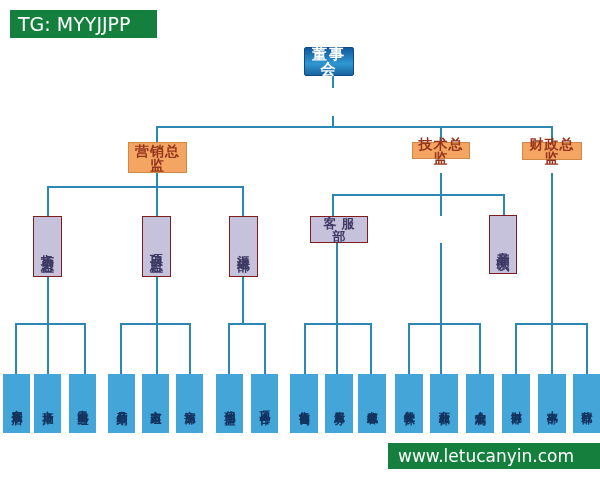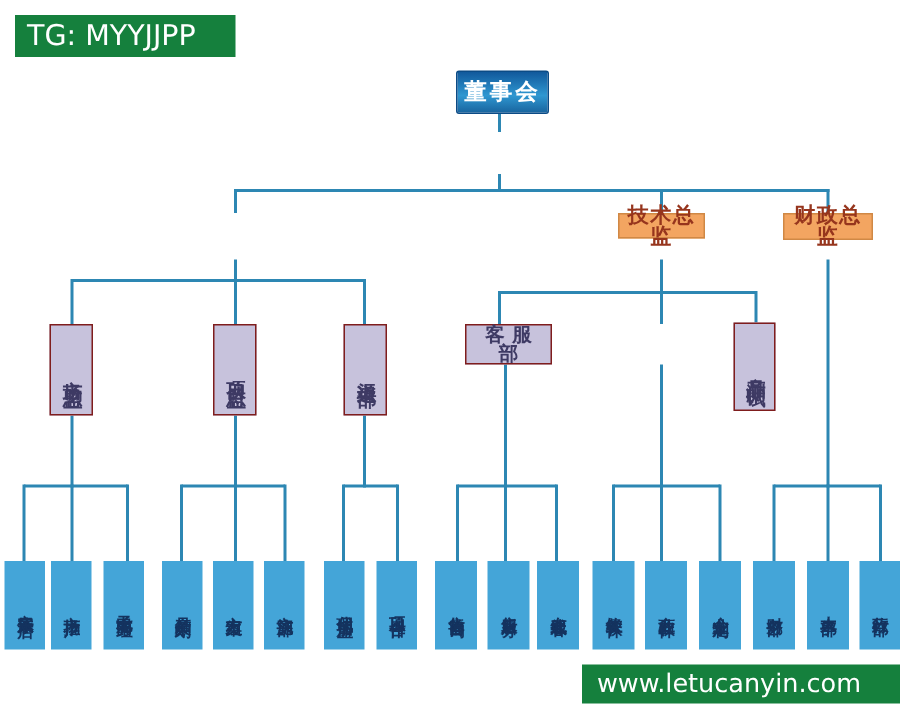--- a/index.html
+++ b/index.html
@@ -69,22 +69,23 @@
     <line x1="480" y1="323" x2="480" y2="374"></line>
     <line x1="516" y1="324" x2="587" y2="324"></line>
     <line x1="516" y1="323" x2="516" y2="374"></line>
     <line x1="552" y1="323" x2="552" y2="374"></line>
     <line x1="587" y1="323" x2="587" y2="374"></line>
   </svg>
 
   <div class="banner tg">TG: MYYJJPP</div>
   <div class="banner site">www.letucanyin.com</div>
 
-  <div class="box blue" style="left:304px;top:47px;width:62px;height:29px">董事会</div>
+  <div class="box blue" style="left:304px;top:47px;width:50px;height:29px">董事会</div>
 
+  <div class="box orange" style="left:128px;top:142px;width:59px;height:31px">营销总监</div>
   <div class="box orange" style="left:412px;top:142px;width:58px;height:17px">技术总监</div>
   <div class="box orange" style="left:522px;top:142px;width:60px;height:18px">财政总监</div>
 
   <div class="box purple v" style="left:33px;top:216px;width:29px;height:61px">市场总监</div>
   <div class="box purple v" style="left:142px;top:216px;width:29px;height:61px">项目总监</div>
   <div class="box purple v" style="left:229px;top:216px;width:29px;height:61px">渠道部</div>
   <div class="box purple spread" style="left:310px;top:216px;width:58px;height:27px">客服部</div>
   <div class="box purple v" style="left:489px;top:215px;width:28px;height:59px">产品测试</div>
 
   <div class="box lblue v" style="left:3px;top:374px;width:27px;height:59px">实体展示店</div>

